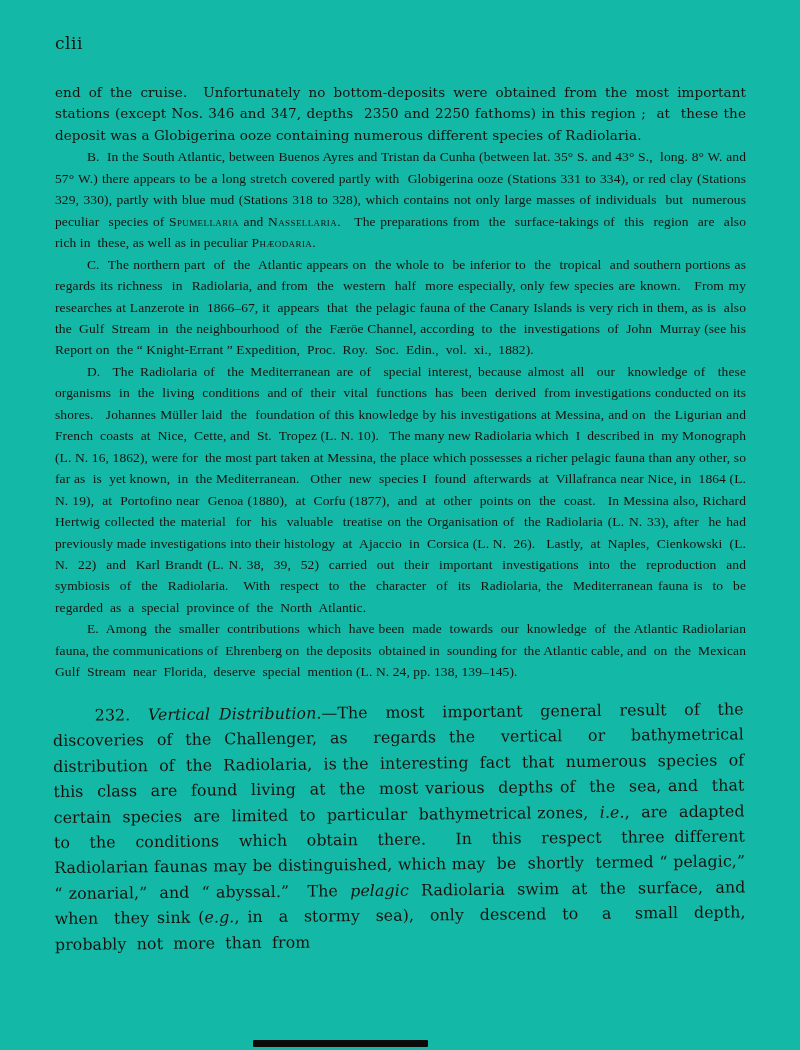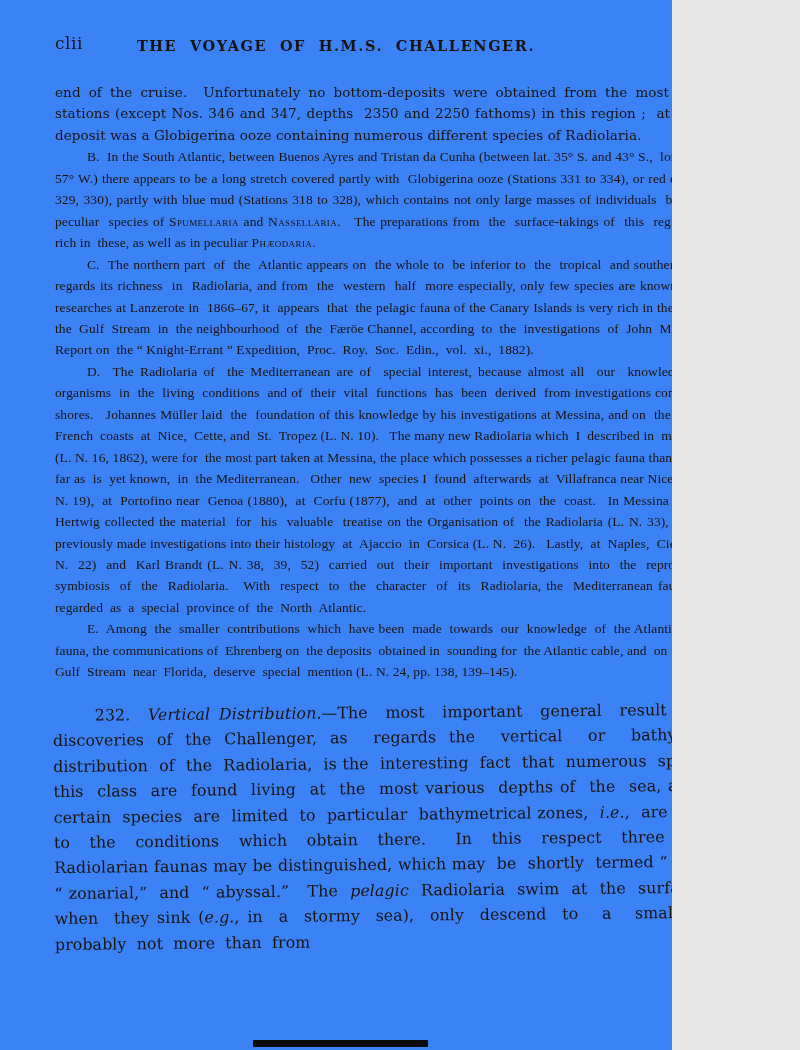--- a/index.html
+++ b/index.html
@@ -1,20 +1,20 @@
 <!DOCTYPE html>
 <html><head>
 <meta charset="utf-8">
 <style>
   html, body { margin: 0; padding: 0; background: #e8e8e8; }
   .page {
     position: relative;
-    width: 672px;
+    width: 800px;
     height: 1050px;
-    background: #3b82f6;
+    background: #14b8a6;
     overflow: hidden;
     color: #17130f;
   }
   .folio {
     position: absolute;
     left: 55px;
     top: 33px;
     font: 17px/20px "DejaVu Serif", serif;
     letter-spacing: 0.5px;
   }
@@ -55,21 +55,20 @@
     height: 7px;
     background: #0b0b0b;
     border-radius: 1px;
   }
 </style>
 </head>
 <body>
 
 <div class="page">
   <div class="folio">clii</div>
-  <div class="running-title">THE VOYAGE OF H.M.S. CHALLENGER.</div>
 
   <div class="text-block">
       <p class="size-small"><span>end of the cruise.  Unfortunately no bottom-deposits were obtained from the most important stations (except Nos. 346 and 347, depths  2350 and 2250 fathoms) in this region ;  at  these the deposit was a Globigerina ooze containing numerous different species of Radiolaria.</span></p>
       <p class="size-small indent-normal"><span>B.  In the South Atlantic, between Buenos Ayres and Tristan da Cunha (between lat. 35° S. and 43° S.,  long. 8° W. and 57° W.) there appears to be a long stretch covered partly with  Globigerina ooze (Stations 331 to 334), or red clay (Stations 329, 330), partly with blue mud (Stations 318 to 328), which contains not only large masses of individuals  but  numerous  peculiar  species of </span><span class="sc">Spumellaria</span><span> and </span><span class="sc">Nassellaria</span><span>.   The preparations from  the  surface-takings of  this  region  are  also  rich in  these, as well as in peculiar </span><span class="sc">Phæodaria</span><span>.</span></p>
       <p class="size-small indent-normal"><span>C.  The northern part  of  the  Atlantic appears on  the whole to  be inferior to  the  tropical  and southern portions as regards its richness  in  Radiolaria, and from  the  western  half  more especially, only few species are known.   From my researches at Lanzerote in  1866–67, it  appears  that  the pelagic fauna of the Canary Islands is very rich in them, as is  also  the  Gulf  Stream  in  the neighbourhood  of  the  Færöe Channel, according  to  the  investigations  of  John  Murray (see his Report on  the “ Knight-Errant ” Expedition,  Proc.  Roy.  Soc.  Edin.,  vol.  xi.,  1882).</span></p>
       <p class="size-small indent-normal"><span>D.  The Radiolaria of  the Mediterranean are of  special interest, because almost all  our  knowledge of  these  organisms  in  the  living  conditions  and of  their  vital  functions  has  been  derived  from investigations conducted on its shores.   Johannes Müller laid  the  foundation of this knowledge by his investigations at Messina, and on  the Ligurian and  French  coasts  at  Nice,  Cette, and  St.  Tropez (L. N. 10).   The many new Radiolaria which  I  described in  my Monograph (L. N. 16, 1862), were for  the most part taken at Messina, the place which possesses a richer pelagic fauna than any other, so far as  is  yet known,  in  the Mediterranean.   Other  new  species I  found  afterwards  at  Villafranca near Nice, in  1864 (L. N. 19),  at  Portofino near  Genoa (1880),  at  Corfu (1877),  and  at  other  points on  the  coast.   In Messina also, Richard Hertwig collected the material  for  his  valuable  treatise on the Organisation of  the Radiolaria (L. N. 33), after  he had previously made investigations into their histology  at  Ajaccio  in  Corsica (L. N.  26).   Lastly,  at  Naples,  Cienkowski  (L.  N.  22)  and  Karl Brandt (L. N. 38,  39,  52)  carried  out  their  important  investigations  into  the  reproduction  and symbiosis  of  the  Radiolaria.   With  respect  to  the  character  of  its  Radiolaria, the  Mediterranean fauna is  to  be regarded  as  a  special  province of  the  North  Atlantic.</span></p>
       <p class="size-small indent-normal"><span>E.  Among  the  smaller  contributions  which  have been  made  towards  our  knowledge  of  the Atlantic Radiolarian fauna, the communications of  Ehrenberg on  the deposits  obtained in  sounding for  the Atlantic cable, and  on  the  Mexican  Gulf  Stream  near  Florida,  deserve  special  mention (L. N. 24, pp. 138, 139–145).</span></p>
       <p class="size-large indent-wide section-gap skew-up-right"><span>232.  </span><span class="i">Vertical Distribution.</span><span>—The  most  important  general  result  of  the  discoveries of the Challenger, as  regards the  vertical  or  bathymetrical  distribution  of  the  Radiolaria,  is the  interesting  fact  that  numerous  species  of  this  class  are  found  living  at  the  most various  depths of  the  sea, and  that  certain  species  are  limited  to  particular  bathymetrical zones,  </span><span class="i">i.e.</span><span>,  are  adapted  to  the  conditions  which  obtain  there.   In  this  respect  three different Radiolarian faunas may be distinguished, which may  be  shortly  termed “ pelagic,” “ zonarial,”  and  “ abyssal.”   The  </span><span class="i">pelagic</span><span>  Radiolaria  swim  at  the  surface,  and  when  they sink (</span><span class="i">e.g.</span><span>, in  a  stormy  sea),  only  descend  to   a   small  depth,  probably  not  more  than  from</span></p>
     </div>
 

